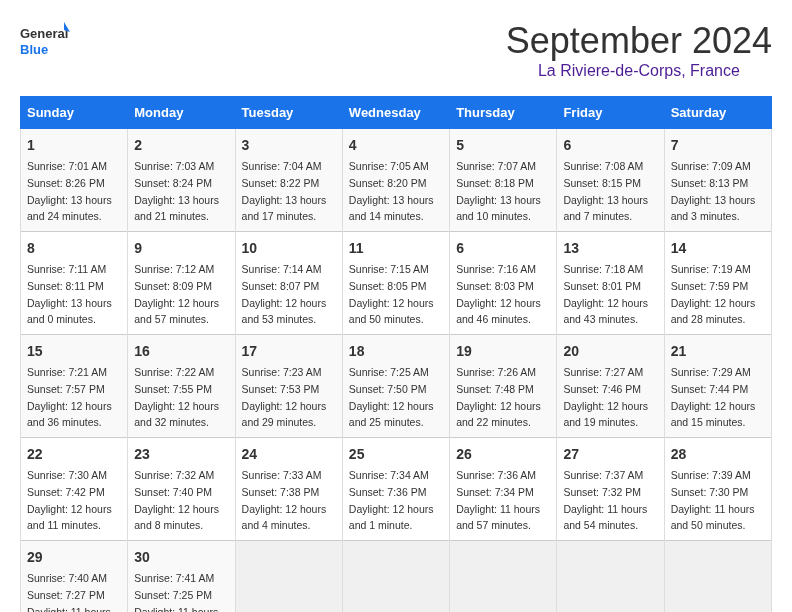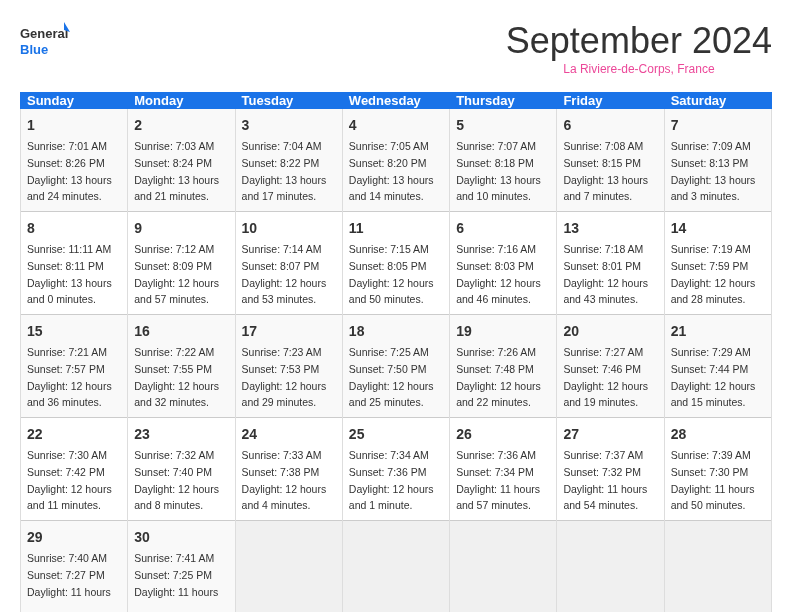--- a/index.html
+++ b/index.html
@@ -23,34 +23,34 @@
     }
     .title-area {
       text-align: center;
     }
     .main-title {
       font-size: 36px;
       font-weight: 300;
       color: #333;
     }
     .subtitle {
-      font-size: 12px;
-      color: #ec4899;
+      font-size: 16px;
+      color: #4c1d95;
     }
     table {
       width: 100%;
       border-collapse: collapse;
       font-size: 11px;
     }
     thead tr {
       background-color: #1a73e8;
       color: #fff;
     }
     thead th {
-      padding: 0 6px;
+      padding: 8px 6px;
       text-align: left;
       font-size: 13px;
       font-weight: 600;
       border: 1px solid #1a73e8;
     }
     tbody tr {
       border-bottom: 1px solid #ccc;
     }
     tbody tr:nth-child(odd) {
       background-color: #f9f9f9;
@@ -113,21 +113,21 @@
   <tr>
         <td><span class="day-num">1</span><span class="day-info">Sunrise: 7:01 AM</span><br><span class="day-info">Sunset: 8:26 PM</span><br><span class="day-info">Daylight: 13 hours</span><br><span class="day-info">and 24 minutes.</span><br></td>
         <td><span class="day-num">2</span><span class="day-info">Sunrise: 7:03 AM</span><br><span class="day-info">Sunset: 8:24 PM</span><br><span class="day-info">Daylight: 13 hours</span><br><span class="day-info">and 21 minutes.</span><br></td>
         <td><span class="day-num">3</span><span class="day-info">Sunrise: 7:04 AM</span><br><span class="day-info">Sunset: 8:22 PM</span><br><span class="day-info">Daylight: 13 hours</span><br><span class="day-info">and 17 minutes.</span><br></td>
         <td><span class="day-num">4</span><span class="day-info">Sunrise: 7:05 AM</span><br><span class="day-info">Sunset: 8:20 PM</span><br><span class="day-info">Daylight: 13 hours</span><br><span class="day-info">and 14 minutes.</span><br></td>
         <td><span class="day-num">5</span><span class="day-info">Sunrise: 7:07 AM</span><br><span class="day-info">Sunset: 8:18 PM</span><br><span class="day-info">Daylight: 13 hours</span><br><span class="day-info">and 10 minutes.</span><br></td>
         <td><span class="day-num">6</span><span class="day-info">Sunrise: 7:08 AM</span><br><span class="day-info">Sunset: 8:15 PM</span><br><span class="day-info">Daylight: 13 hours</span><br><span class="day-info">and 7 minutes.</span><br></td>
         <td><span class="day-num">7</span><span class="day-info">Sunrise: 7:09 AM</span><br><span class="day-info">Sunset: 8:13 PM</span><br><span class="day-info">Daylight: 13 hours</span><br><span class="day-info">and 3 minutes.</span><br></td>
       </tr>
       <tr>
-        <td><span class="day-num">8</span><span class="day-info">Sunrise: 11:11 AM</span><br><span class="day-info">Sunset: 8:11 PM</span><br><span class="day-info">Daylight: 13 hours</span><br><span class="day-info">and 0 minutes.</span><br></td>
+        <td><span class="day-num">8</span><span class="day-info">Sunrise: 7:11 AM</span><br><span class="day-info">Sunset: 8:11 PM</span><br><span class="day-info">Daylight: 13 hours</span><br><span class="day-info">and 0 minutes.</span><br></td>
         <td><span class="day-num">9</span><span class="day-info">Sunrise: 7:12 AM</span><br><span class="day-info">Sunset: 8:09 PM</span><br><span class="day-info">Daylight: 12 hours</span><br><span class="day-info">and 57 minutes.</span><br></td>
         <td><span class="day-num">10</span><span class="day-info">Sunrise: 7:14 AM</span><br><span class="day-info">Sunset: 8:07 PM</span><br><span class="day-info">Daylight: 12 hours</span><br><span class="day-info">and 53 minutes.</span><br></td>
         <td><span class="day-num">11</span><span class="day-info">Sunrise: 7:15 AM</span><br><span class="day-info">Sunset: 8:05 PM</span><br><span class="day-info">Daylight: 12 hours</span><br><span class="day-info">and 50 minutes.</span><br></td>
         <td><span class="day-num">6</span><span class="day-info">Sunrise: 7:16 AM</span><br><span class="day-info">Sunset: 8:03 PM</span><br><span class="day-info">Daylight: 12 hours</span><br><span class="day-info">and 46 minutes.</span><br></td>
         <td><span class="day-num">13</span><span class="day-info">Sunrise: 7:18 AM</span><br><span class="day-info">Sunset: 8:01 PM</span><br><span class="day-info">Daylight: 12 hours</span><br><span class="day-info">and 43 minutes.</span><br></td>
         <td><span class="day-num">14</span><span class="day-info">Sunrise: 7:19 AM</span><br><span class="day-info">Sunset: 7:59 PM</span><br><span class="day-info">Daylight: 12 hours</span><br><span class="day-info">and 28 minutes.</span><br></td>
       </tr>
       <tr>
         <td><span class="day-num">15</span><span class="day-info">Sunrise: 7:21 AM</span><br><span class="day-info">Sunset: 7:57 PM</span><br><span class="day-info">Daylight: 12 hours</span><br><span class="day-info">and 36 minutes.</span><br></td>
         <td><span class="day-num">16</span><span class="day-info">Sunrise: 7:22 AM</span><br><span class="day-info">Sunset: 7:55 PM</span><br><span class="day-info">Daylight: 12 hours</span><br><span class="day-info">and 32 minutes.</span><br></td>

